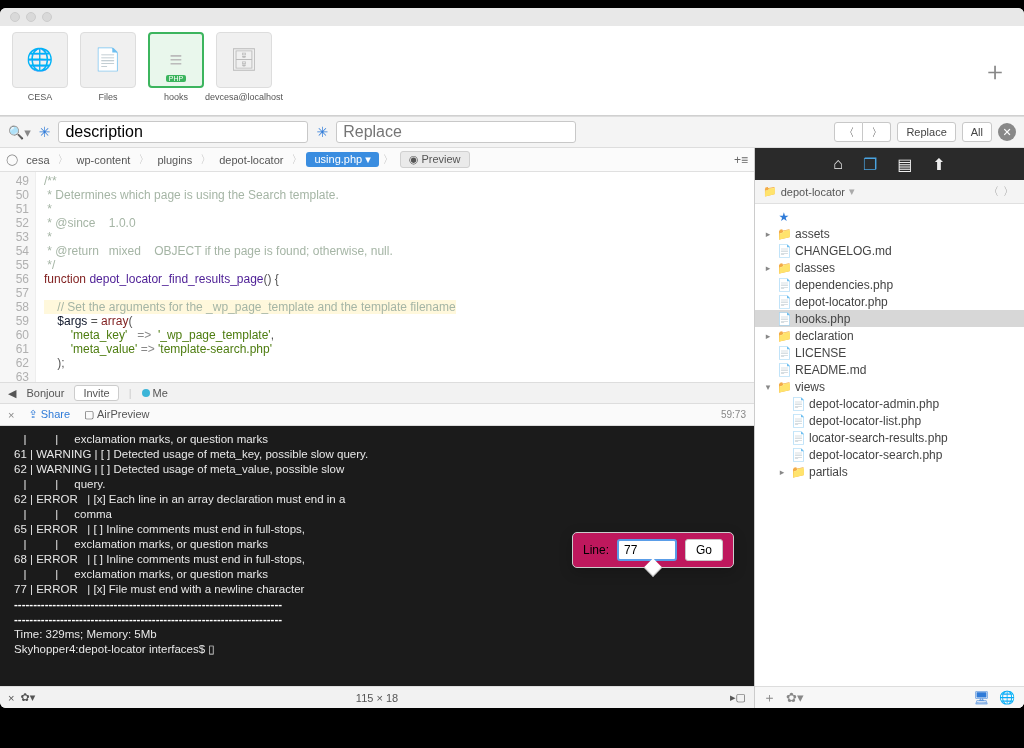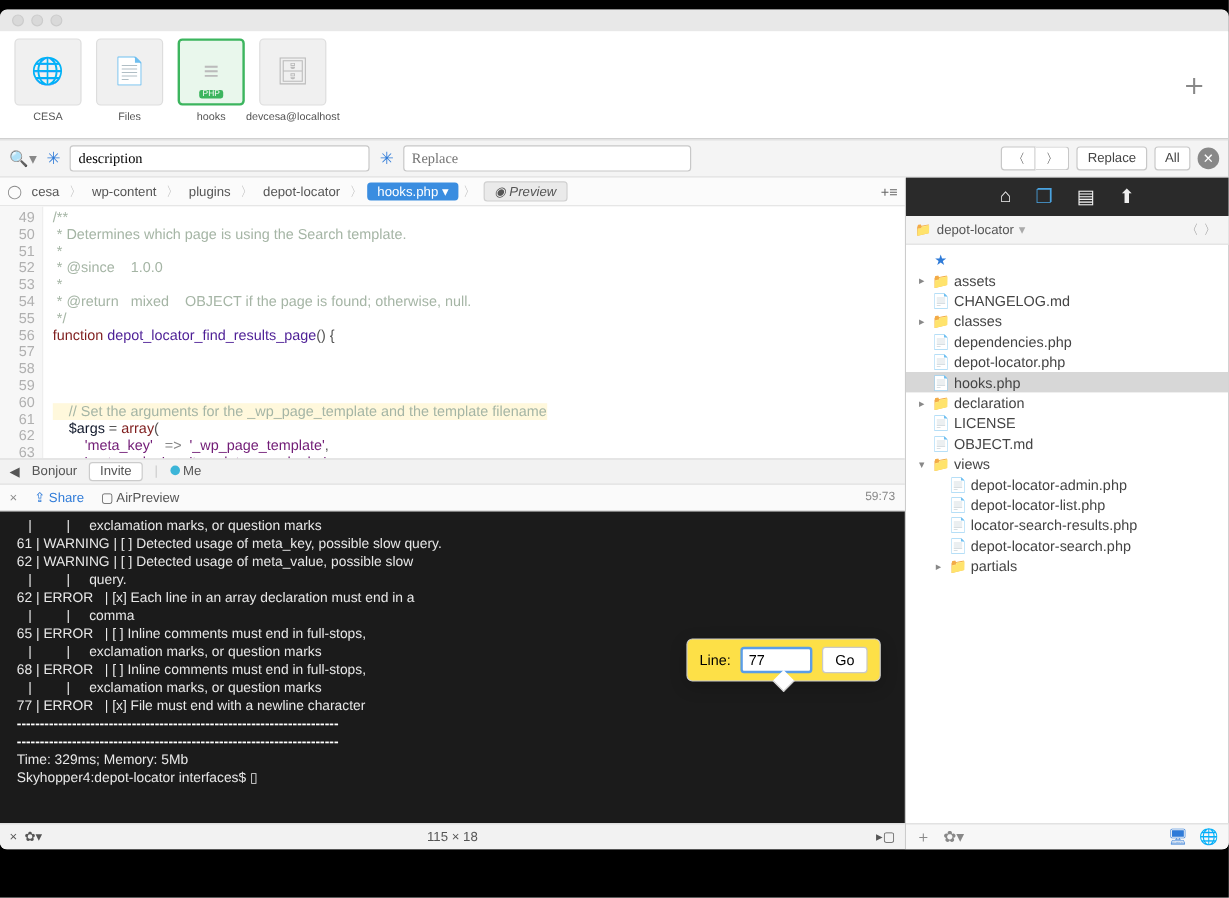--- a/index.html
+++ b/index.html
@@ -8,50 +8,50 @@
   .titlebar { height: 18px; background: #e8e8e8; display:flex; align-items:center; padding-left:10px; gap:6px;}
   .dot { width:10px; height:10px; border-radius:50%; background:#d9d9d9; border:1px solid #ccc;}
   .tabstrip { height: 90px; background: #fff; border-bottom:1px solid #d0d0d0; display:flex; align-items:flex-start; padding:6px 10px 0 10px; gap:8px; position:relative;}
   .tab { width:60px; display:flex; flex-direction:column; align-items:center; font-size:9px; color:#555; cursor:default; }
   .tab-icon { width:56px; height:56px; background:#f0f0f0; border:1px solid #ddd; border-radius:4px; display:flex; align-items:center; justify-content:center; color:#bbb; font-size:22px;}
   .tab.selected .tab-icon { border:2px solid #3cb55e; background:#e9f7ec;}
   .tab-label { margin-top:4px; }
   .plus-icon { position:absolute; right:16px; top:50%; transform:translateY(-50%); font-size:26px; color:#888; font-weight:200;}
   .searchbar { height:32px; background:#f4f4f4; border-top:1px solid #ddd; border-bottom:1px solid #ddd; display:flex; align-items:center; padding:0 8px; gap:6px; font-size:12px;}
   .searchbar .mag { color:#888; font-size:13px;}
-  .searchbar input { height:22px; border:1px solid #c8c8c8; border-radius:3px; padding:0 6px; font-size:12px; background:#fff;font-family:Liberation Serif, serif;}
+  .searchbar input { height:22px; border:1px solid #c8c8c8; border-radius:3px; padding:0 6px; font-size:16px; background:#fff;}
   .find-input { width:250px; }
   .replace-input { width:240px; color:#aaa;}
   .star { color:#2f7bd8; font-size:14px; padding:0 2px;}
   .mini-btn { height:20px; font-size:11px; border:1px solid #c8c8c8; background:#fff; border-radius:3px; padding:0 8px; color:#444;}
   .nav-pair button{ border-radius:0;}
   .nav-pair button:first-child{border-radius:3px 0 0 3px;}
   .nav-pair button:last-child{border-radius:0 3px 3px 0; border-left:none;}
   .close-x { width:18px;height:18px;border-radius:50%;background:#888;color:#fff;display:flex;align-items:center;justify-content:center;font-size:11px;}
   .breadcrumb { height:24px; background:#fbfbfb; border-bottom:1px solid #e0e0e0; display:flex; align-items:center; font-size:11px; color:#555; padding:0 6px; gap:4px; position:relative;}
   .bc-item { padding:0 4px; }
   .bc-sep { color:#bbb;}
   .bc-current { background:#3a8de0; color:#fff; padding:1px 8px; border-radius:3px;}
-  .bc-preview { background:#eaeaea; border:1px solid #d0d0d0; padding:1px 8px; border-radius:3px; margin-left:2px;font-style:italic;}
+  .bc-preview { background:#eaeaea; border:1px solid #d0d0d0; padding:1px 8px; border-radius:3px; margin-left:2px;}
   .bc-plus { position:absolute; right:6px; font-size:12px; color:#666;}
   .main-split { flex:1; display:flex; min-height:0;}
   .editor-col { flex:1; display:flex; flex-direction:column; min-width:0;}
   .code-area { flex:0 0 210px; display:flex; font-family: Menlo, Consolas, monospace; font-size:12px; background:#fff; overflow:hidden; position:relative;}
   .gutter { width:36px; background:#f7f7f7; color:#b0b0b0; text-align:right; padding:2px 6px 0 0; line-height:14px; border-right:1px solid #eee;}
   .gutter div{height:14px;}
   .code { padding:2px 0 0 8px; line-height:14px; white-space:pre; color:#555;}
   .code .ln{height:14px;}
   .cm-comment{color:#a5b5a5;}
   .cm-doccomment{color:#a5b5a5;}
   .cm-keyword{color:#7f1d1d;}
   .cm-func{color:#4c1d95;}
-  .cm-string{color:#701a75;}
+  .cm-string{color:#4d7c0f;}
   .cm-var{color:#0f172a;}
   .cm-arrow{color:#888;}
-  .line-hl{ background:#fff8dc;margin-top:36px;}
+  .line-hl{ background:#fff8dc;}
   .collab-bar { height:22px; background:#f2f2f2; border-top:1px solid #ddd; border-bottom:1px solid #ddd; display:flex; align-items:center; font-size:11px; padding:0 8px; gap:10px; color:#555; position:relative;}
   .collab-bar .dot2{width:8px;height:8px;border-radius:50%;background:#3cb5d8;display:inline-block;margin-right:3px;}
   .share-bar { height:22px; background:#fafafa; border-bottom:1px solid #ddd; display:flex; align-items:center; font-size:11px; padding:0 8px; gap:14px; color:#2f7bd8; position:relative;}
   .share-bar .x{color:#888;}
   .share-bar .pos{position:absolute; right:8px; color:#888; font-size:10px;}
   .terminal { flex:1; background:#1b1b1b; color:#e8e8e8; font-family:Menlo,Consolas,monospace; font-size:11.5px; padding:6px 14px; line-height:15px; overflow:hidden;}
   .terminal .tline{white-space:pre;}
   .terminal .bright{color:#fff; font-weight:bold;}
   .term-status { height:22px; background:#f2f2f2; border-top:1px solid #ddd; display:flex; align-items:center; font-size:11px; color:#555; padding:0 8px; position:relative;}
   .term-status .center{position:absolute; left:50%; transform:translateX(-50%);}
@@ -64,21 +64,21 @@
   .tree-row { display:flex; align-items:center; height:17px; padding-left:8px; gap:4px; color:#444;}
   .tree-row .tw{width:10px; color:#888; font-size:9px; text-align:center;}
   .tree-row .ico{width:14px; text-align:center;}
   .folder{color:#5aa7e0;}
   .file{color:#999;}
   .tree-row.selected{ background:#d7d7d7;}
   .tree-row.l1{padding-left:8px;}
   .tree-row.l2{padding-left:22px;}
   .rp-footer{ height:22px; border-top:1px solid #ddd; background:#f7f7f7; display:flex; align-items:center; padding:0 8px; gap:10px; color:#888; font-size:13px;}
   .rp-footer .sel{color:#2f7bd8;}
-  .goto-pop { position:absolute; background:#fde047; border:1px solid #ccc; border-radius:5px; box-shadow:0 4px 14px rgba(0,0,0,0.2); padding:6px 10px; display:flex; align-items:center; gap:8px; font-size:12px; right:20px; top:360px; z-index:50;}
+  .goto-pop { position:absolute; background:#be185d; border:1px solid #ccc; border-radius:5px; box-shadow:0 4px 14px rgba(0,0,0,0.2); padding:6px 10px; display:flex; align-items:center; gap:8px; font-size:12px; right:20px; top:360px; z-index:50;}
   .goto-pop input{ width:60px; height:22px; border:2px solid #5a9de8; border-radius:3px; padding:0 5px; font-size:12px;}
   .goto-pop button{ height:22px; border:1px solid #c8c8c8; border-radius:3px; background:#fff; padding:0 10px; font-size:12px;}
   .goto-pop::after{content:''; position:absolute; bottom:-7px; left:50%; width:12px; height:12px; background:#fff; border-right:1px solid #ccc; border-bottom:1px solid #ccc; transform:translateX(-50%) rotate(45deg);}
   .editor-wrap{position:relative; flex:1; display:flex; flex-direction:column; min-height:0;}
 </style>
 </head>
 <body>
 
 <div class="window">
   <div class="titlebar">
@@ -127,21 +127,21 @@
       <div class="breadcrumb" id="bc">
         <span style="color:#888">◯</span>
         <span class="bc-item">cesa</span>
           <span class="bc-sep">〉</span>
           <span class="bc-item">wp-content</span>
           <span class="bc-sep">〉</span>
           <span class="bc-item">plugins</span>
           <span class="bc-sep">〉</span>
           <span class="bc-item">depot-locator</span>
           <span class="bc-sep">〉</span>
-          <span class="bc-current">hooks.php ▾</span>
+          <span class="bc-current">using.php ▾</span>
           <span class="bc-sep">〉</span>
           <span class="bc-preview">◉ Preview</span>
           <span class="bc-plus">+≡</span>
       </div>
 
       <div class="editor-wrap">
         <div class="code-area">
           <div class="gutter" id="gutter">
               <div>49</div>
               <div>50</div>
@@ -267,21 +267,21 @@
             <span>declaration</span>
           </div>
           <div class="tree-row l1">
             <span class="tw"></span>
             <span class="ico file">📄</span>
             <span>LICENSE</span>
           </div>
           <div class="tree-row l1">
             <span class="tw"></span>
             <span class="ico file">📄</span>
-            <span>OBJECT.md</span>
+            <span>README.md</span>
           </div>
           <div class="tree-row l1">
             <span class="tw">▾</span>
             <span class="ico folder">📁</span>
             <span>views</span>
           </div>
           <div class="tree-row l2">
             <span class="tw"></span>
             <span class="ico file">📄</span>
             <span>depot-locator-admin.php</span>

